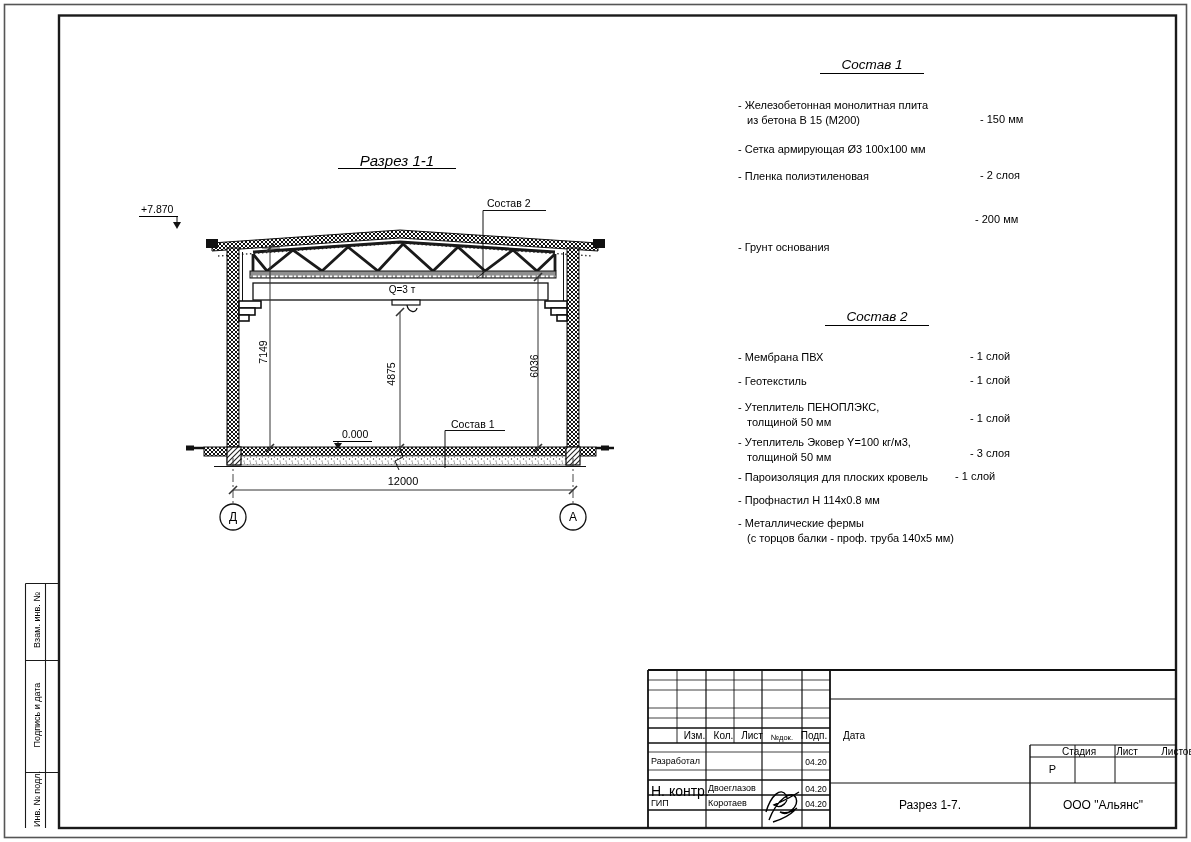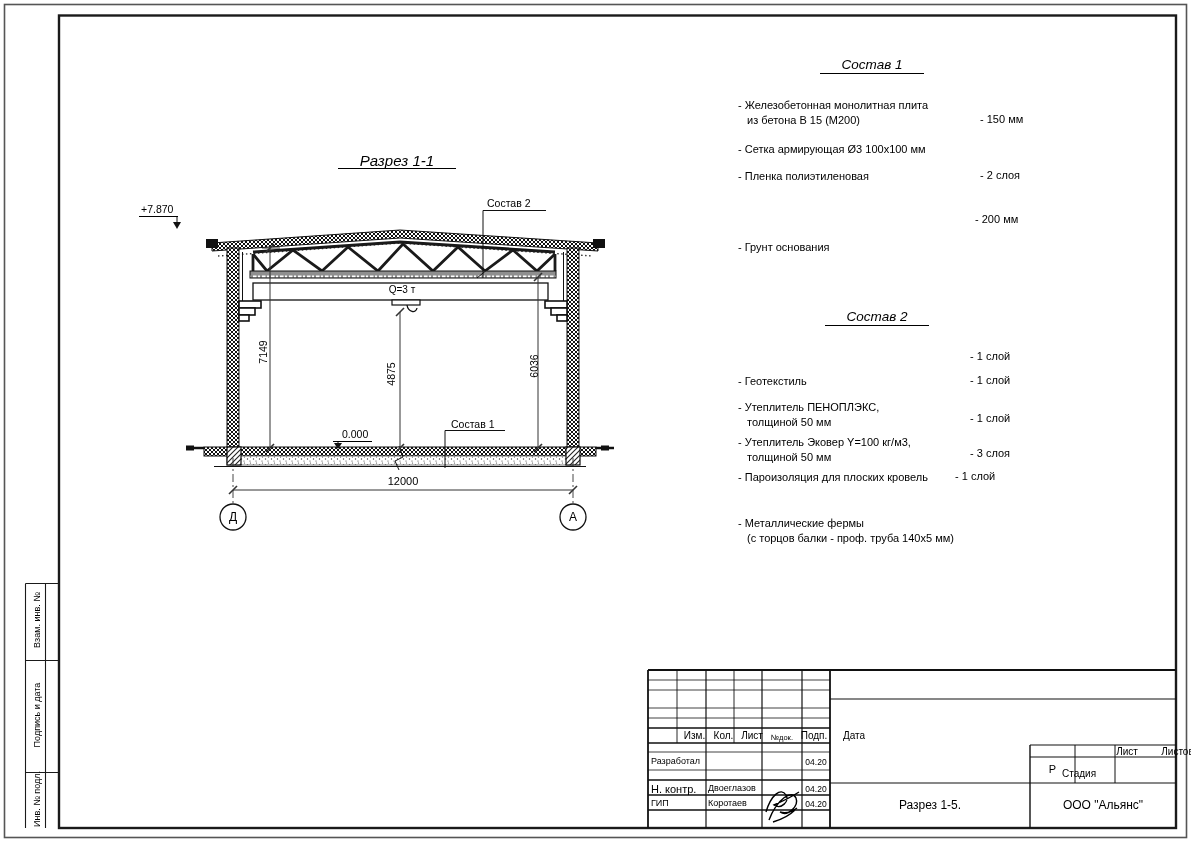--- a/index.html
+++ b/index.html
@@ -205,67 +205,73 @@
   <div class="listrow" style="top:169px;">
     <span>- Пленка полиэтиленовая</span>
   </div>
   <span class="listval" style="left:980px;top:169px;">- 2 слоя</span>
   <span class="listval" style="left:975px;top:213px;">- 200 мм</span>
   <div class="listrow" style="top:240px;">
     <span>- Грунт основания</span>
   </div>
 
   <span class="t c it ul" style="left:825px;top:309px;width:104px;font-size:13.5px;">Состав 2</span>
+  <div class="listrow" style="top:350px;">
+    <span>- Мембрана ПВХ</span>
+  </div>
   <span class="listval" style="left:970px;top:350px;">- 1 слой</span>
   <div class="listrow" style="top:374px;">
     <span>- Геотекстиль</span>
   </div>
   <span class="listval" style="left:970px;top:374px;">- 1 слой</span>
   <div class="listrow" style="top:400px;">
     <span>- Утеплитель ПЕНОПЛЭКС,</span>
     <span class="l2">толщиной 50 мм</span>
   </div>
   <span class="listval" style="left:970px;top:412px;">- 1 слой</span>
   <div class="listrow" style="top:435px;">
     <span>- Утеплитель Эковер Y=100 кг/м3,</span>
     <span class="l2">толщиной 50 мм</span>
   </div>
   <span class="listval" style="left:970px;top:447px;">- 3 слоя</span>
   <div class="listrow" style="top:470px;">
     <span>- Пароизоляция для плоских кровель</span>
   </div>
   <span class="listval" style="left:955px;top:470px;">- 1 слой</span>
+  <div class="listrow" style="top:493px;">
+    <span>- Профнастил Н 114х0.8 мм</span>
+  </div>
   <div class="listrow" style="top:516px;">
     <span>- Металлические фермы</span>
     <span class="l2">(с торцов балки - проф. труба 140х5 мм)</span>
   </div>
 
   <span class="t c rot" style="left:-3px;top:615px;width:80px;font-size:9px;">Взам. инв. №</span>
   <span class="t c rot" style="left:-8px;top:710px;width:90px;font-size:9px;">Подпись и дата</span>
   <span class="t c rot" style="left:-3px;top:794px;width:80px;font-size:9px;">Инв. № подл.</span>
 
   <span class="t c tb" style="left:648px;top:730px;width:29px;">Изм.</span>
   <span class="t c tb" style="left:677px;top:730px;width:29px;">Кол.</span>
   <span class="t c tb" style="left:706px;top:730px;width:28px;">Лист</span>
   <span class="t c" style="left:734px;top:733px;width:48px;font-size:7.5px;padding-left:24px;">№док.</span>
   <span class="t c tb" style="left:762px;top:730px;width:40px;">Подп.</span>
   <span class="t c tb" style="left:802px;top:730px;width:40px;">Дата</span>
 
   <span class="t" style="left:651px;top:756px;font-size:9px;">Разработал</span>
   <span class="t c" style="left:802px;top:757px;width:28px;font-size:8.5px;">04.20</span>
 
-  <span class="t" style="left:651px;top:783px;font-size:11px;">Н. контр.</span>
+  <span class="t" style="left:651px;top:783px;font-size:14px;">Н. контр.</span>
   <span class="t" style="left:708px;top:783px;font-size:9px;">Двоеглазов</span>
   <span class="t c" style="left:802px;top:784px;width:28px;font-size:8.5px;">04.20</span>
 
   <span class="t" style="left:651px;top:798px;font-size:9px;">ГИП</span>
   <span class="t" style="left:708px;top:798px;font-size:9px;">Коротаев</span>
   <span class="t c" style="left:802px;top:799px;width:28px;font-size:8.5px;">04.20</span>
 
-  <span class="t c tb" style="left:1030px;top:768px;width:22px;">Стадия</span>
+  <span class="t c tb" style="left:1030px;top:746px;width:22px;">Стадия</span>
   <span class="t c tb" style="left:1075px;top:746px;width:40px;">Лист</span>
   <span class="t c tb" style="left:1115px;top:746px;width:61px;">Листов</span>
   <span class="t c" style="left:1030px;top:763px;width:45px;font-size:11px;">Р</span>
 
-  <span class="t c" style="left:830px;top:798px;width:200px;font-size:12px;">Разрез 1-5.</span>
+  <span class="t c" style="left:830px;top:798px;width:200px;font-size:12px;">Разрез 1-7.</span>
   <span class="t c" style="left:1030px;top:798px;width:146px;font-size:12px;">ООО "Альянс"</span>
 
 </div>
 
 </body></html>

